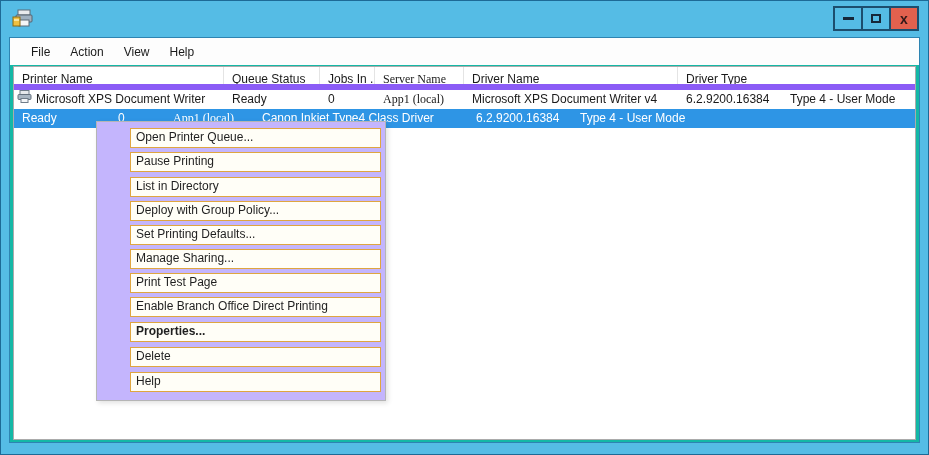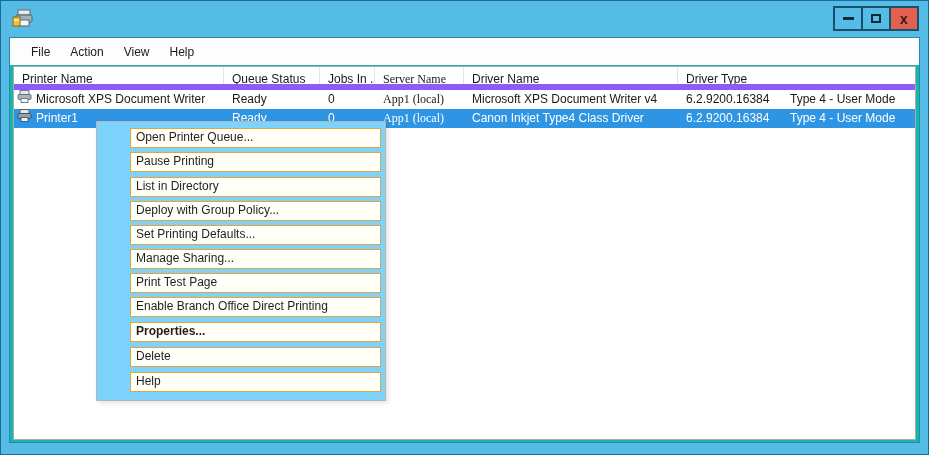--- a/index.html
+++ b/index.html
@@ -58,21 +58,21 @@
   .cell { padding-left:8px; white-space:nowrap; overflow:hidden; height:19px; line-height:19px; }
   .cell.first { display:flex; align-items:flex-start; padding-left:3px; }
   .cell.first svg { margin-right:4px; flex:0 0 auto; }
   .c0 { width:210px; } .c1 { width:96px; } .c2 { width:55px; }
   .c3 { width:89px;font-family:Liberation Serif, serif; } .c4 { width:214px; } .c5 { width:104px; } .c6 { flex:1; }
   .lv-row.selected { background:#2e95e5; color:#ffffff; }
 
   
   .context-menu {
     position:absolute; left:95px; top:120px; width:290px;
-    background:#7dd3fc; border:1px solid #b5b5b5;
+    background:#c4b5fd; border:1px solid #b5b5b5;
     padding:6px 4px 4px 33px; z-index:10;
     box-shadow:2px 2px 5px rgba(0,0,0,0.12);
   }
   .cm-item {
     height:20px; line-height:17px; margin-bottom:4px; padding-left:5px;
     border:1px solid #dfa640; background:#fffef7;
     font-size:12px; color:#1f1f1f; white-space:nowrap; overflow:hidden;
     cursor:default;
   }
   .cm-item.group-start { margin-top:5px; }
@@ -134,28 +134,20 @@
         </div>
         <div class="cell c1">Ready</div>
         <div class="cell c2">0</div>
         <div class="cell c3">App1 (local)</div>
         <div class="cell c4">Microsoft XPS Document Writer v4</div>
         <div class="cell c5">6.2.9200.16384</div>
         <div class="cell c6">Type 4 - User Mode</div>
       </div>
 
       <div class="lv-row selected">
-        <div class="cell first c0">
-          <svg width="15" height="13" viewBox="0 0 15 13">
-            <rect x="3" y="0.5" width="9" height="4" fill="#dfe5ea" stroke="#51606e" stroke-width="1"></rect>
-            <rect x="1" y="4.5" width="13" height="5" rx="1" fill="#8fa2b2" stroke="#46535f" stroke-width="1"></rect>
-            <rect x="4" y="8.5" width="7" height="4" fill="#eef1f4" stroke="#51606e" stroke-width="1"></rect>
-          </svg>
-          <span>Printer1</span>
-        </div>
         <div class="cell c1">Ready</div>
         <div class="cell c2">0</div>
         <div class="cell c3">App1 (local)</div>
         <div class="cell c4">Canon Inkjet Type4 Class Driver</div>
         <div class="cell c5">6.2.9200.16384</div>
         <div class="cell c6">Type 4 - User Mode</div>
       </div>
     </div>
   </div>
 

